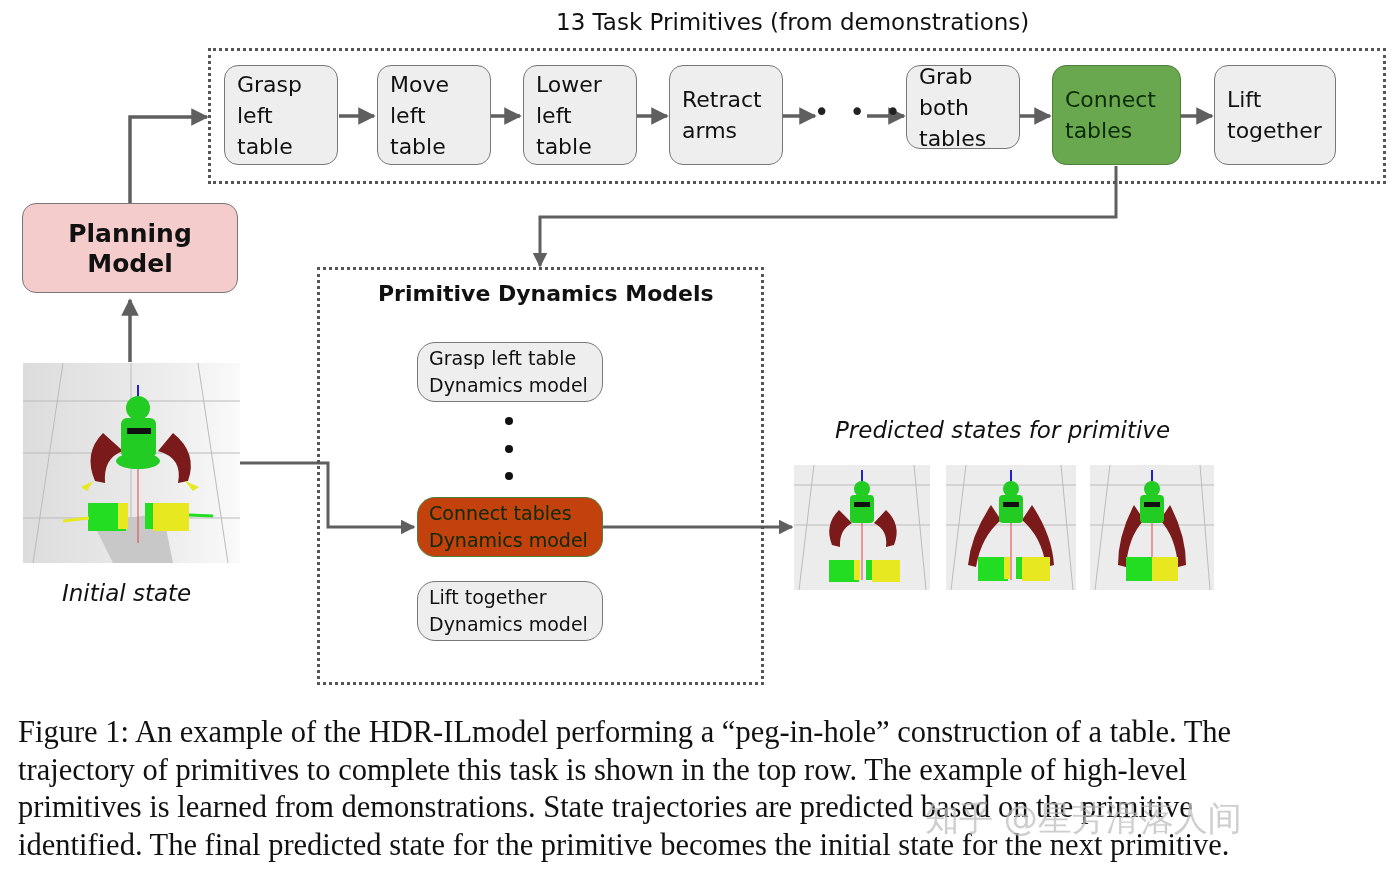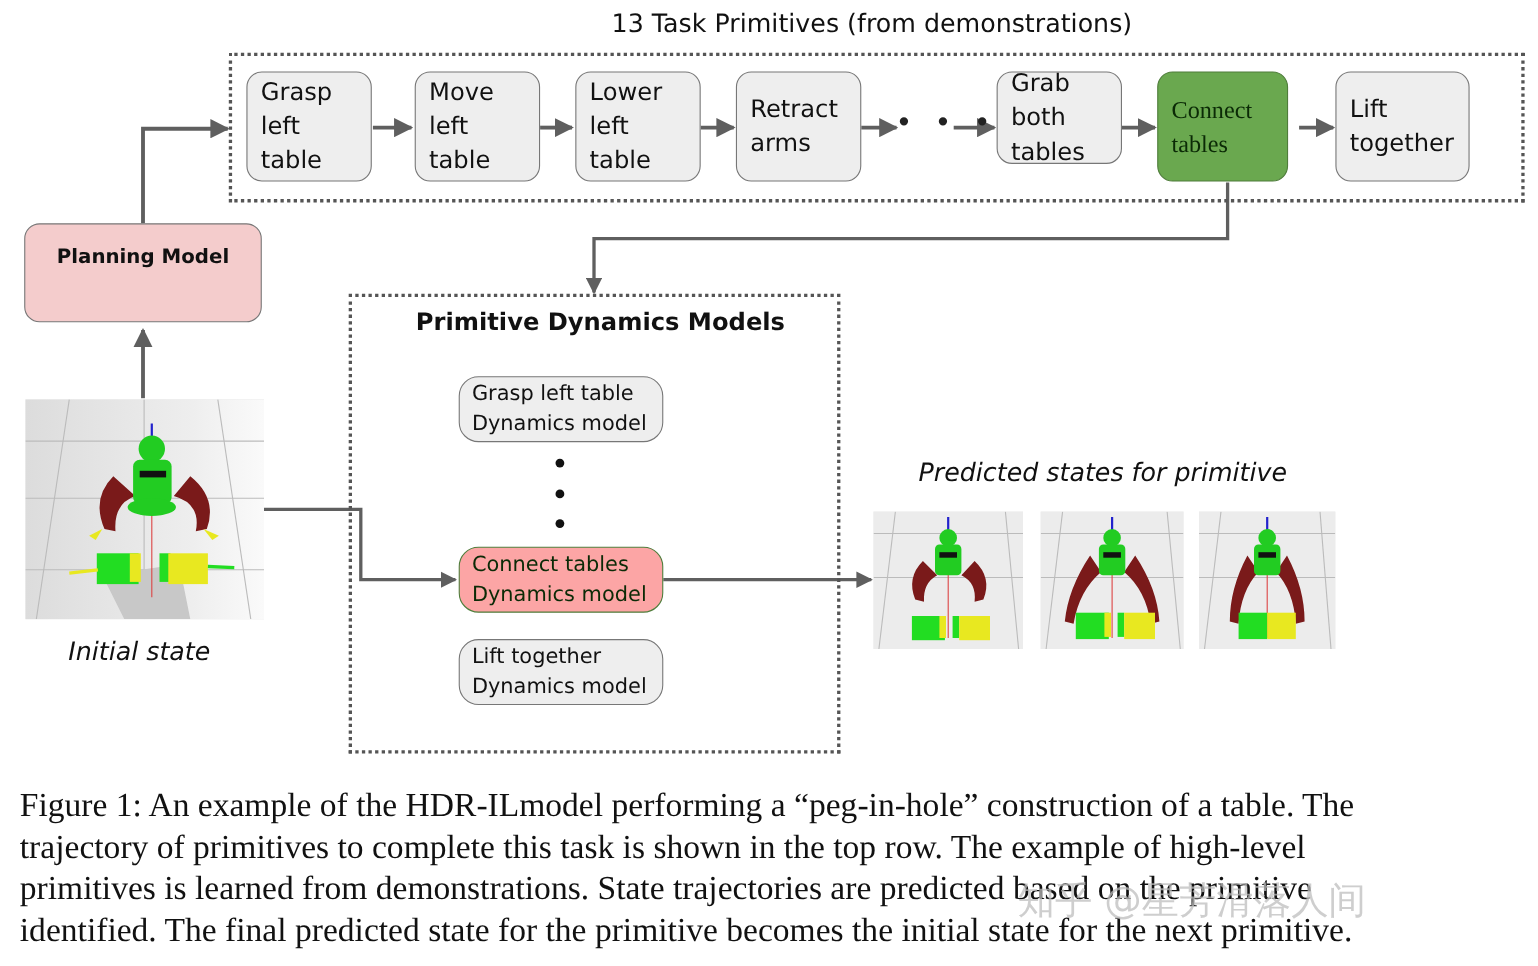--- a/index.html
+++ b/index.html
@@ -2,25 +2,25 @@
 <html><head>
 <meta charset="utf-8">
 <style>
   html,body{margin:0;padding:0;background:#fff;}
   body{width:1398px;height:878px;position:relative;overflow:hidden;font-family:"DejaVu Sans",sans-serif;}
   .abs{position:absolute;}
   .dotbox{position:absolute;border:3px dotted #555;box-sizing:border-box;}
   .node{position:absolute;box-sizing:border-box;border:1.5px solid #777;border-radius:14px;background:#eeeeee;color:#111;font-size:22px;line-height:31px;padding:4px 12px;display:flex;flex-direction:column;justify-content:center;}
   .node.green{background:#6aa84f;border-color:#4f7d3b;color:#0b2a06;}
   .pnode{position:absolute;box-sizing:border-box;border:1.5px solid #777;border-radius:18px;background:#eeeeee;color:#111;font-size:19px;line-height:27px;padding:2px 11px;}
-  .pnode.green{background:#fca5a5;border-color:#4f7d3b;color:#0b2a06;}
+  .pnode.green{background:#c2410c;border-color:#4f7d3b;color:#0b2a06;}
   .title{position:absolute;font-size:23px;color:#111;white-space:nowrap;}
   .italic{font-style:italic;}
   .plan{position:absolute;left:22px;top:203px;width:216px;height:90px;background:#f4cccc;border:1.5px solid #777;border-radius:14px;box-sizing:border-box;text-align:center;color:#111;}
-  .plan .h{font-weight:bold;font-size:18px;margin-top:15px;line-height:30px;}
+  .plan .h{font-weight:bold;font-size:25px;margin-top:15px;line-height:30px;}
   .plan .s{font-style:italic;font-size:21px;line-height:28px;}
   .sim{position:absolute;background:#e9e9e9;overflow:hidden;}
   .caption{position:absolute;left:18px;top:714px;width:1372px;font-family:"Liberation Serif",serif;font-size:30.5px;line-height:37.5px;color:#111;text-align:justify;}
   .caption span{display:block;white-space:nowrap;}
   .watermark{position:absolute;left:925px;top:796px;font-size:34px;color:rgba(190,190,190,0.75);white-space:nowrap;font-family:"DejaVu Sans",sans-serif;}
   .ellipsis{position:absolute;font-size:26px;color:#222;letter-spacing:6px;}
   .vdot{position:absolute;width:8px;height:8px;border-radius:50%;background:#111;}
 </style>
 </head>
 <body>
@@ -75,21 +75,21 @@
 <div class="node" style="left:669px;top:65px;width:114px;height:100px;">
   <span>Retract</span>
   <span>arms</span>
 </div>
 <div class="ellipsis" style="left:814px;top:97px;">• • •</div>
 <div class="node" style="left:906px;top:65px;width:114px;height:84px;">
   <span>Grab</span>
   <span>both</span>
   <span>tables</span>
 </div>
-<div class="node green" style="left:1052px;top:65px;width:119px;height:100px;font-family:Liberation Serif, serif;">
+<div class="node green" style="left:1052px;top:65px;width:129px;height:100px;">
   <span>Connect</span>
   <span>tables</span>
 </div>
 <div class="node" style="left:1214px;top:65px;width:122px;height:100px;">
   <span>Lift</span>
   <span>together</span>
 </div>
 
 <div class="plan">
   <div class="h">Planning Model</div>

